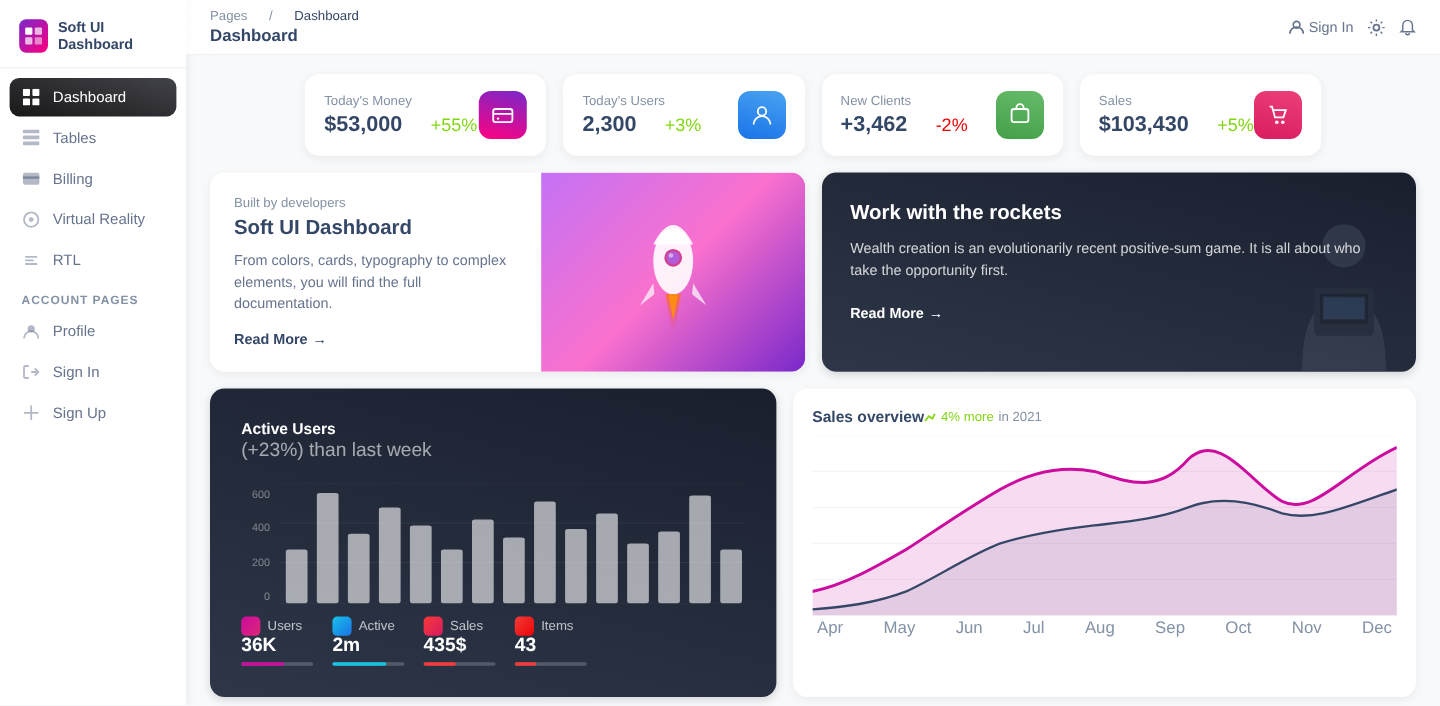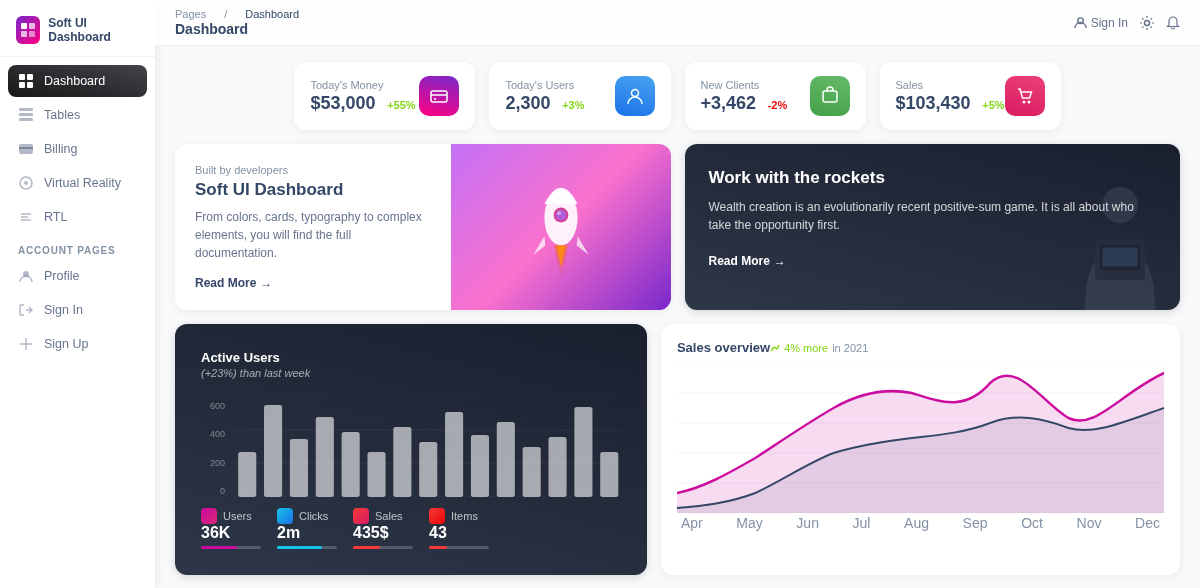--- a/index.html
+++ b/index.html
@@ -33,21 +33,21 @@
     .header-action { display: flex; align-items: center; gap: 4px; cursor: pointer; }
 
     
     .content { flex: 1; overflow-y: auto; padding: 16px 20px; display: flex; flex-direction: column; gap: 14px; align-items: center; }
 
     
     .stat-cards { display: grid; grid-template-columns: repeat(4, 1fr); gap: 14px; }
     .stat-card { background: #fff; border-radius: 12px; padding: 14px 16px; display: flex; align-items: center; justify-content: space-between; box-shadow: 0 2px 8px rgba(0,0,0,0.06); }
     .stat-info .stat-label { font-size: 11px; color: #8392a5; font-weight: 500; margin-bottom: 2px; }
     .stat-info .stat-value { font-size: 18px; font-weight: 700; color: #344767; }
-    .stat-info .stat-change { font-size: 11px; margin-left: 8px; font-weight: bold; }
+    .stat-info .stat-change { font-size: 15px; margin-left: 20px; }
     .stat-info .stat-change.positive { color: #82d616; }
     .stat-info .stat-change.negative { color: #ea0606; }
     .stat-icon { width: 40px; height: 40px; border-radius: 10px; background: linear-gradient(195deg, #ec407a, #d81b60); display: flex; align-items: center; justify-content: center; color: #fff; font-size: 16px; flex-shrink: 0; }
     .stat-icon.purple { background: linear-gradient(195deg, #7928ca, #ff0080); }
     .stat-icon.cart { background: linear-gradient(195deg, #ec407a, #d81b60); }
 
     
     .middle-row { display: grid; grid-template-columns: 1fr 1fr; gap: 14px; }
     .promo-card { background: #fff; border-radius: 12px; overflow: hidden; box-shadow: 0 2px 8px rgba(0,0,0,0.06); display: flex; position: relative; min-height: 160px; }
     .promo-text { padding: 20px; flex: 1; }
@@ -61,21 +61,21 @@
     .dark-card { background: linear-gradient(195deg, #1a1f2e, #2d3748); border-radius: 12px; padding: 24px; box-shadow: 0 2px 8px rgba(0,0,0,0.15); color: #fff; display: flex; flex-direction: column; justify-content: space-between; position: relative; overflow: hidden; min-height: 160px; }
     .dark-card-content { position: relative; z-index: 1; }
     .dark-card-title { font-size: 17px; font-weight: 700; margin-bottom: 10px; }
     .dark-card-desc { font-size: 12px; line-height: 1.5; color: rgba(255,255,255,0.8); margin-bottom: 20px; }
     .dark-card-link { font-size: 12px; font-weight: 600; color: #fff; display: flex; align-items: center; gap: 4px; cursor: pointer; }
 
     
     .bottom-row { display: grid; grid-template-columns: 1fr 1.1fr; gap: 14px; }
     .bar-chart-card { background: linear-gradient(195deg, #1a1f2e, #2d3748); border-radius: 12px; padding: 26px; box-shadow: 0 2px 8px rgba(0,0,0,0.15); color: #fff; }
     .bar-chart-title { font-size: 13px; font-weight: 600; color: #fff; margin-bottom: 2px; }
-    .bar-chart-subtitle { font-size: 11px; color: rgba(255,255,255,0.6); margin-bottom: 10px; font-style: italic; }
+    .bar-chart-subtitle { font-size: 16px; color: rgba(255,255,255,0.6); margin-bottom: 10px; }
     .chart-metrics { display: flex; gap: 16px; margin-top: 8px; }
     .metric { }
     .metric-header { display: flex; align-items: center; gap: 6px; font-size: 11px; color: rgba(255,255,255,0.7); }
     .metric-icon { width: 16px; height: 16px; border-radius: 4px; }
     .metric-value { font-size: 16px; font-weight: 700; color: #fff; }
     .metric-bar { height: 3px; border-radius: 2px; background: rgba(255,255,255,0.2); margin-top: 4px; width: 60px; }
     .metric-bar-fill { height: 100%; border-radius: 2px; }
 
     
     .line-chart-card { background: #fff; border-radius: 12px; padding: 16px; box-shadow: 0 2px 8px rgba(0,0,0,0.06); }
@@ -401,21 +401,21 @@
               <span style="font-size:11px; color:rgba(255,255,255,0.7)">Users</span>
             </div>
             <div class="metric-value">36K</div>
             <div class="metric-bar">
               <div class="metric-bar-fill" style="width:60%; background:#cb0c9f;"></div>
             </div>
           </div>
           <div class="metric">
             <div class="metric-header">
               <div class="metric-icon" style="background:linear-gradient(135deg,#17c1e8,#1a73e8);"></div>
-              <span style="font-size:11px; color:rgba(255,255,255,0.7)">Clicks</span>
+              <span style="font-size:11px; color:rgba(255,255,255,0.7)">Active</span>
             </div>
             <div class="metric-value">2m</div>
             <div class="metric-bar">
               <div class="metric-bar-fill" style="width:75%; background:#17c1e8;"></div>
             </div>
           </div>
           <div class="metric">
             <div class="metric-header">
               <div class="metric-icon" style="background:linear-gradient(135deg,#f53939,#d81b60);"></div>
               <span style="font-size:11px; color:rgba(255,255,255,0.7)">Sales</span>

